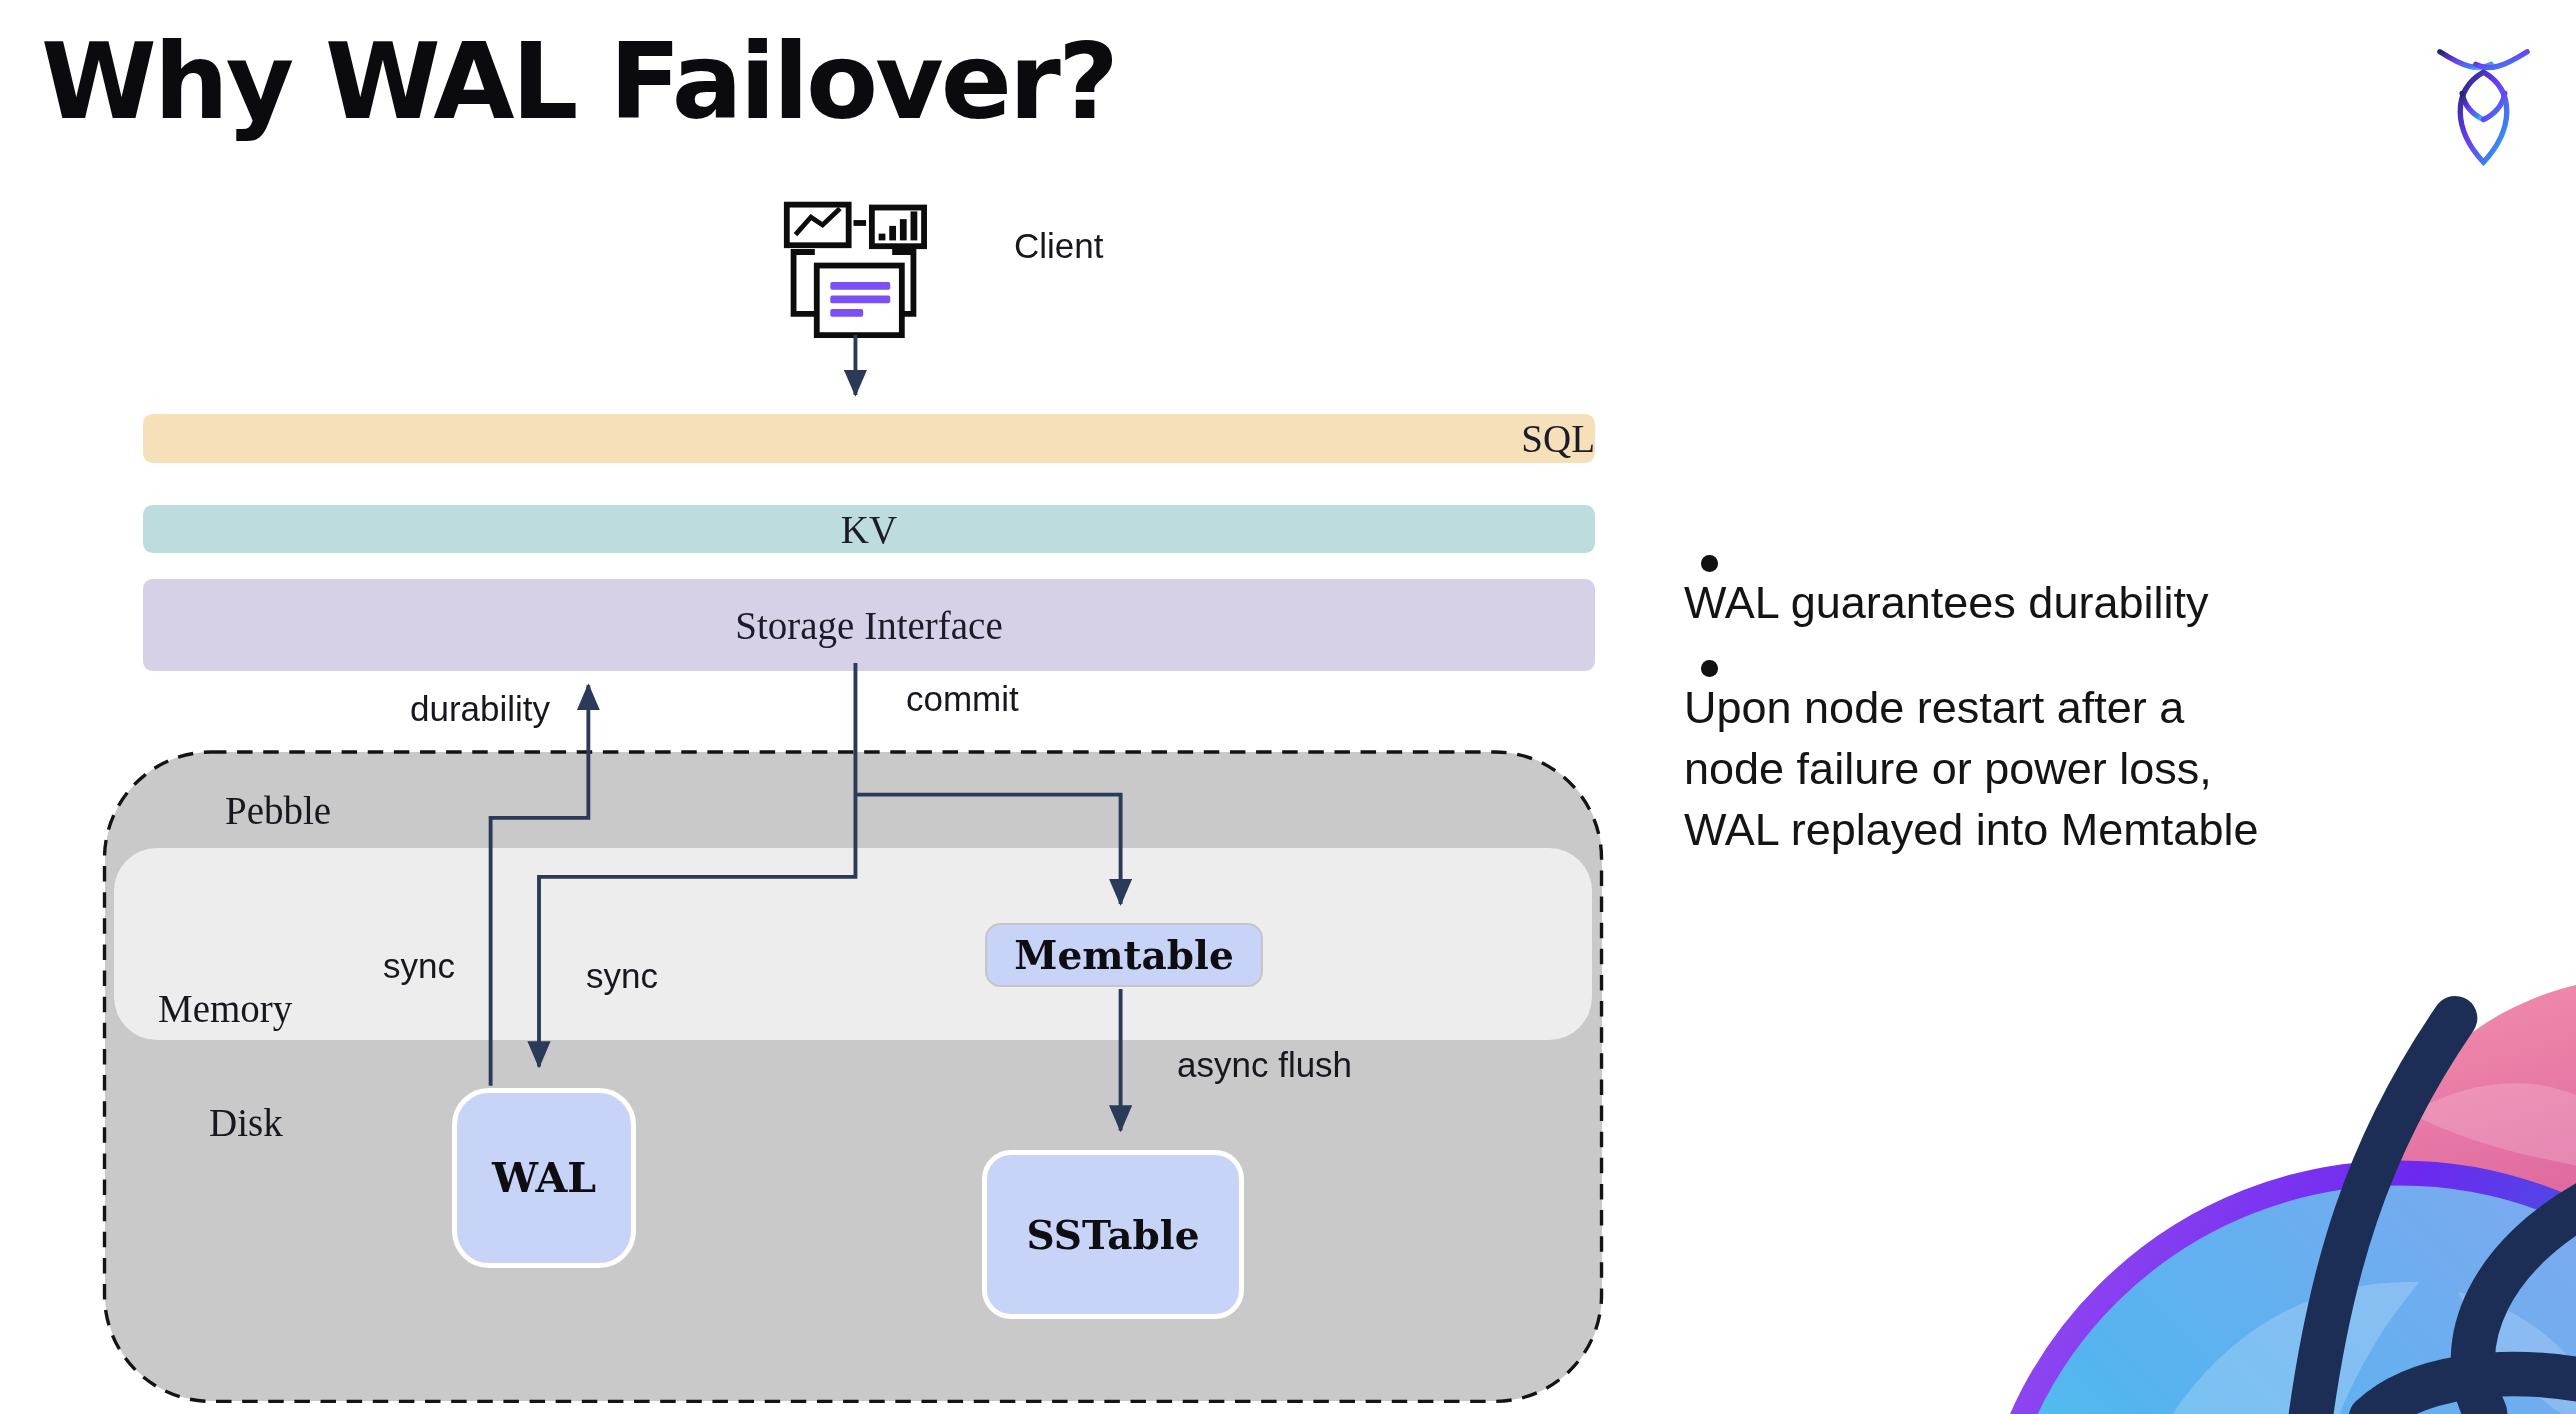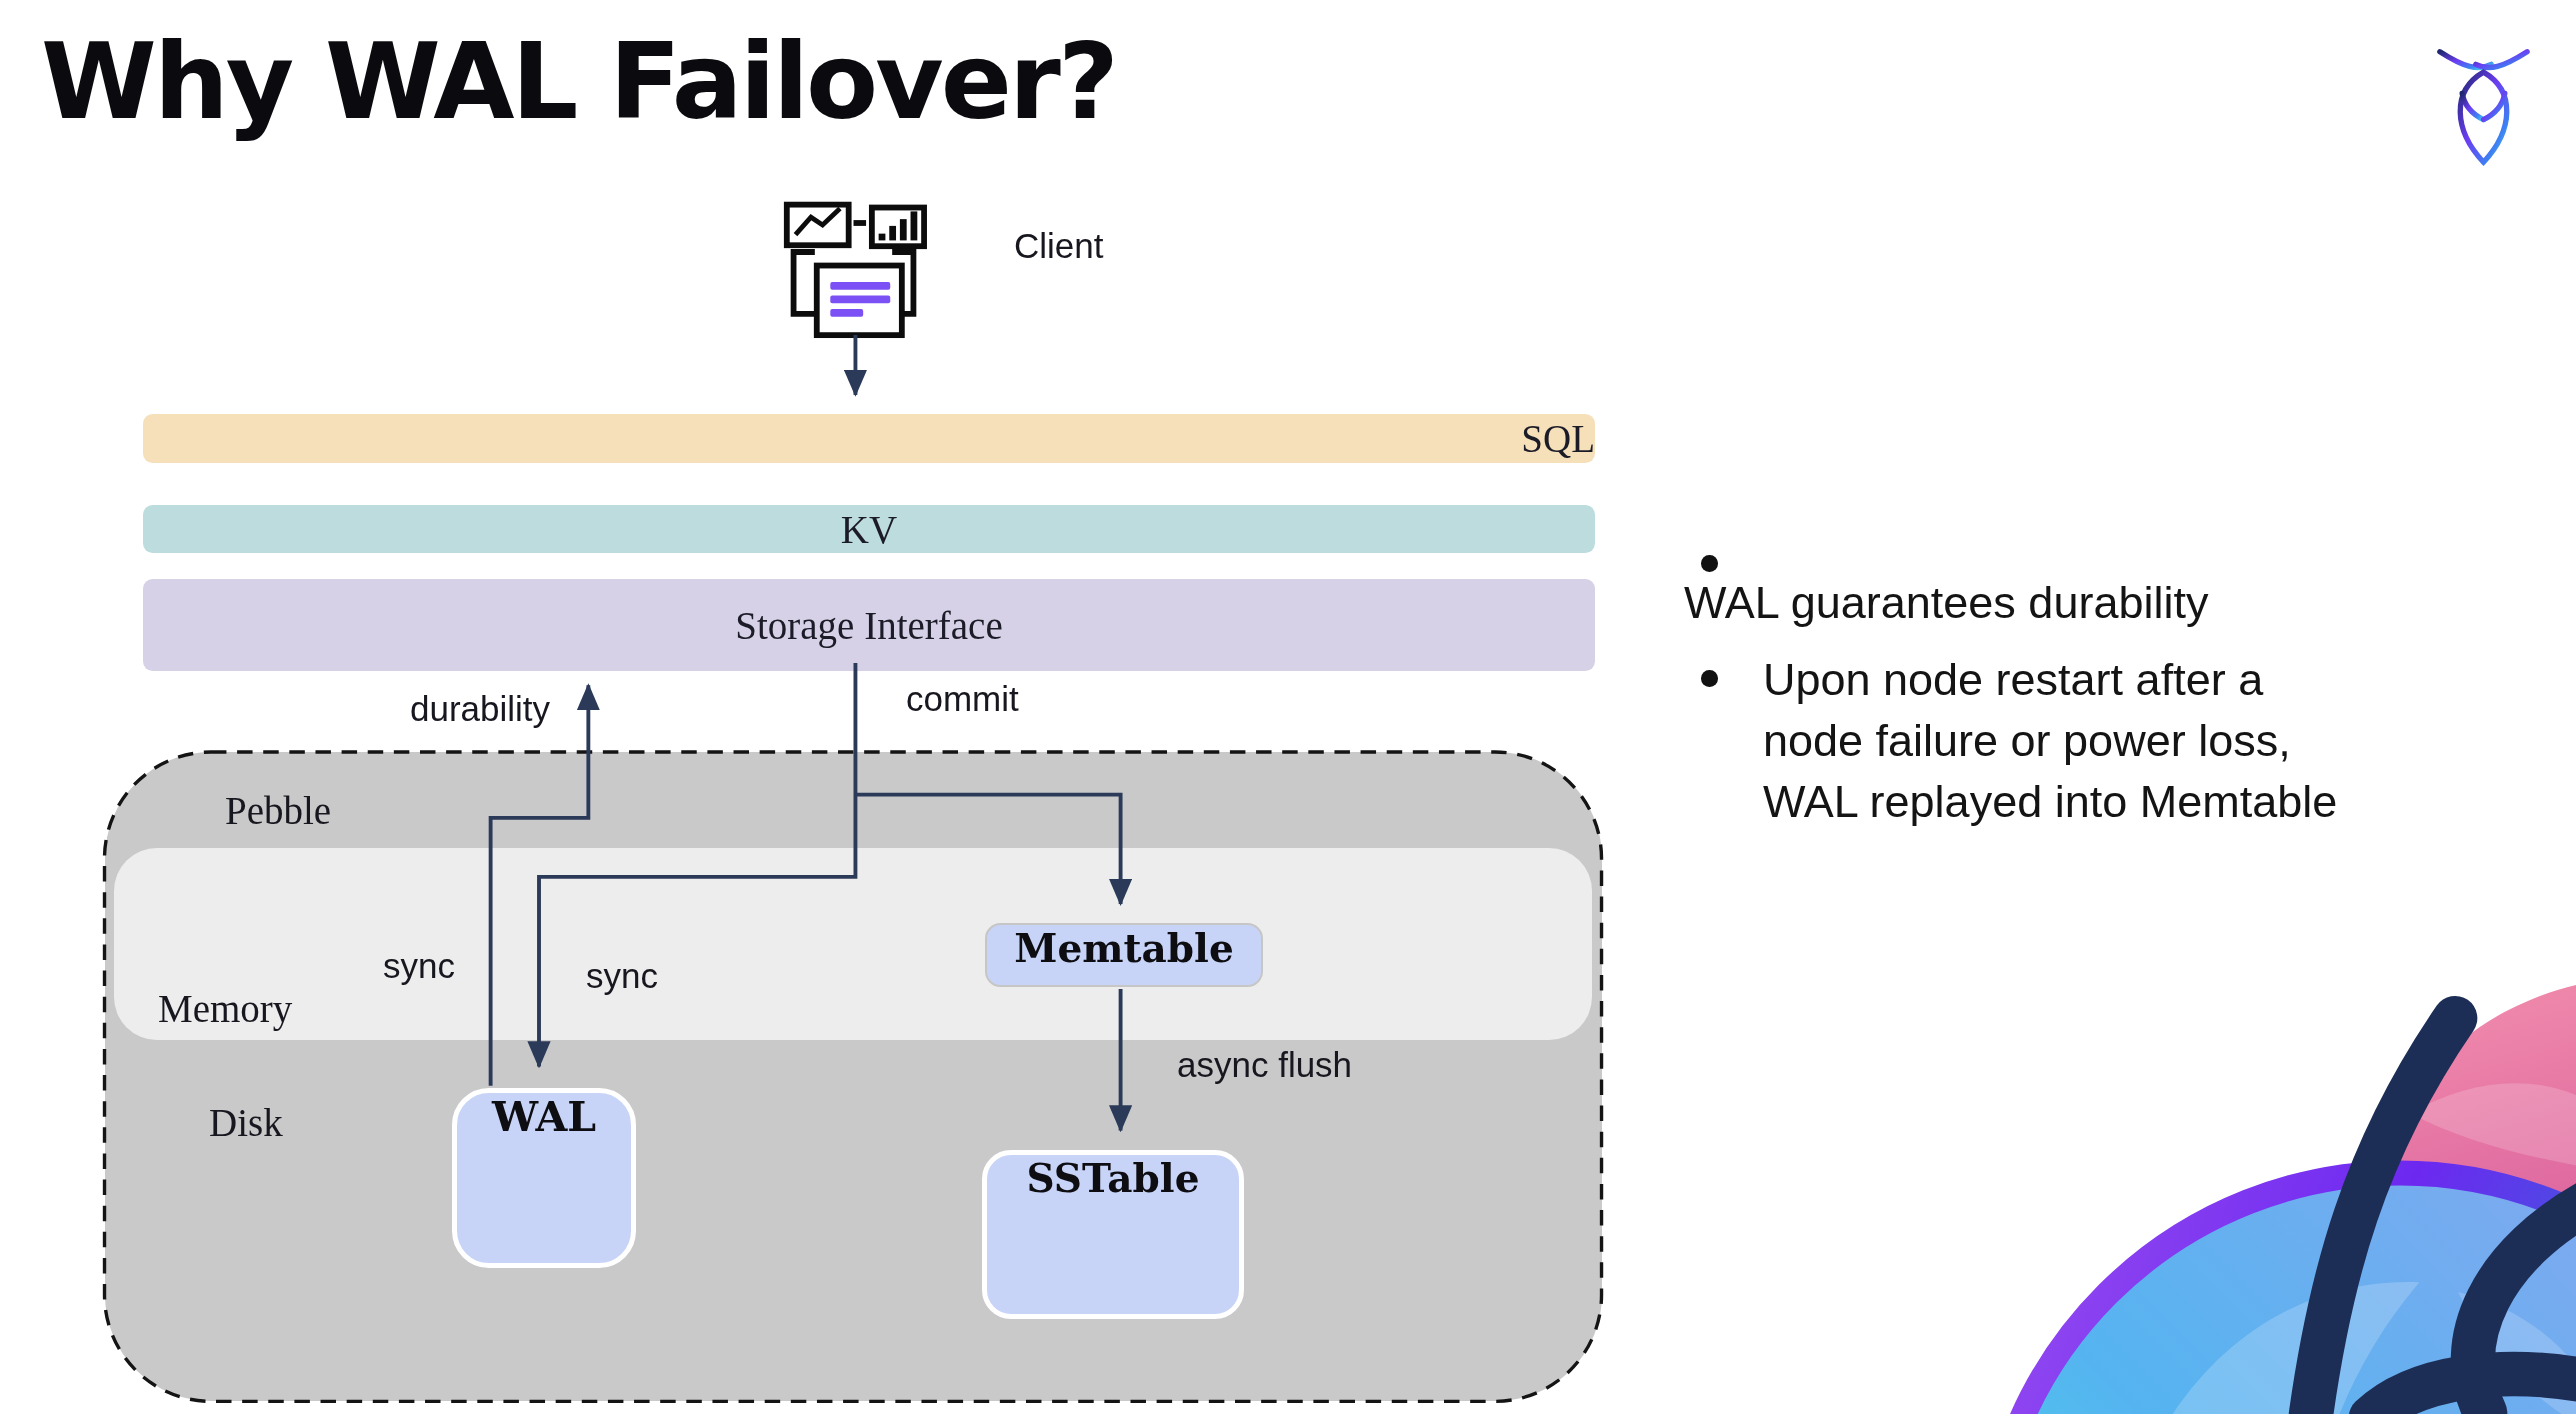--- a/index.html
+++ b/index.html
@@ -17,21 +17,21 @@
   .bar-sql{top:414px;height:49px;background:var(--sql_layer);justify-content:flex-end;}
   .bar-kv{top:505px;height:48px;background:var(--kv_layer);}
   .bar-storage{top:579px;height:92px;background:var(--storage_layer);}
 
   
   .pebble-fill{left:105px;top:752px;width:1497px;height:649px;border-radius:106px;background:var(--pebble_fill);}
   .memory-strip{left:114px;top:848px;width:1478px;height:192px;border-radius:43px;background:var(--memory_fill);}
   .region-label{font-family:"Liberation Serif", serif;font-size:39px;color:#17171f;}
 
   
-  .node{background:var(--node_fill);display:flex;justify-content:center;
+  .node{background:var(--node_fill);display:flex;align-items:center;justify-content:center;
         font-family:"DejaVu Serif", serif;font-weight:bold;color:#0d0d12;box-sizing:border-box;}
   .node-wal{left:452px;top:1088px;width:184px;height:180px;border-radius:37px;border:5.8px solid #ffffff;font-size:41px;}
   .node-memtable{left:985px;top:923px;width:278px;height:64px;border-radius:15.5px;border:2.9px solid #c6c6c6;font-size:39px;}
   .node-sstable{left:982px;top:1150px;width:262px;height:169px;border-radius:29px;border:5.8px solid #ffffff;font-size:39px;}
 
   
   .flow-label{font-size:35px;color:#17171f;}
 
   
   .bullets{left:1684px;top:534px;width:832px;}
@@ -140,21 +140,21 @@
   <div class="abs flow-label" style="left:586px;top:956px;">sync</div>
   <div class="abs flow-label" style="left:1177px;top:1045px;">async flush</div>
 
   <div class="abs bullets">
     <div class="bullet-row" style="top:0px;flex-direction:column;">
       <div class="bullet-dot"></div>
       <div class="bullet-text">
         <div>WAL guarantees durability</div>
       </div>
     </div>
-    <div class="bullet-row" style="top:115px;">
+    <div class="bullet-row" style="top:105px;flex-direction:column;">
       <div class="bullet-dot"></div>
       <div class="bullet-text">
         <div>Upon node restart after a</div>
         <div>node failure or power loss,</div>
         <div>WAL replayed into Memtable</div>
       </div>
     </div>
   </div>
 
   <svg class="abs" style="left:1955px;top:958px;" width="621" height="457" viewBox="0 0 642 472">

